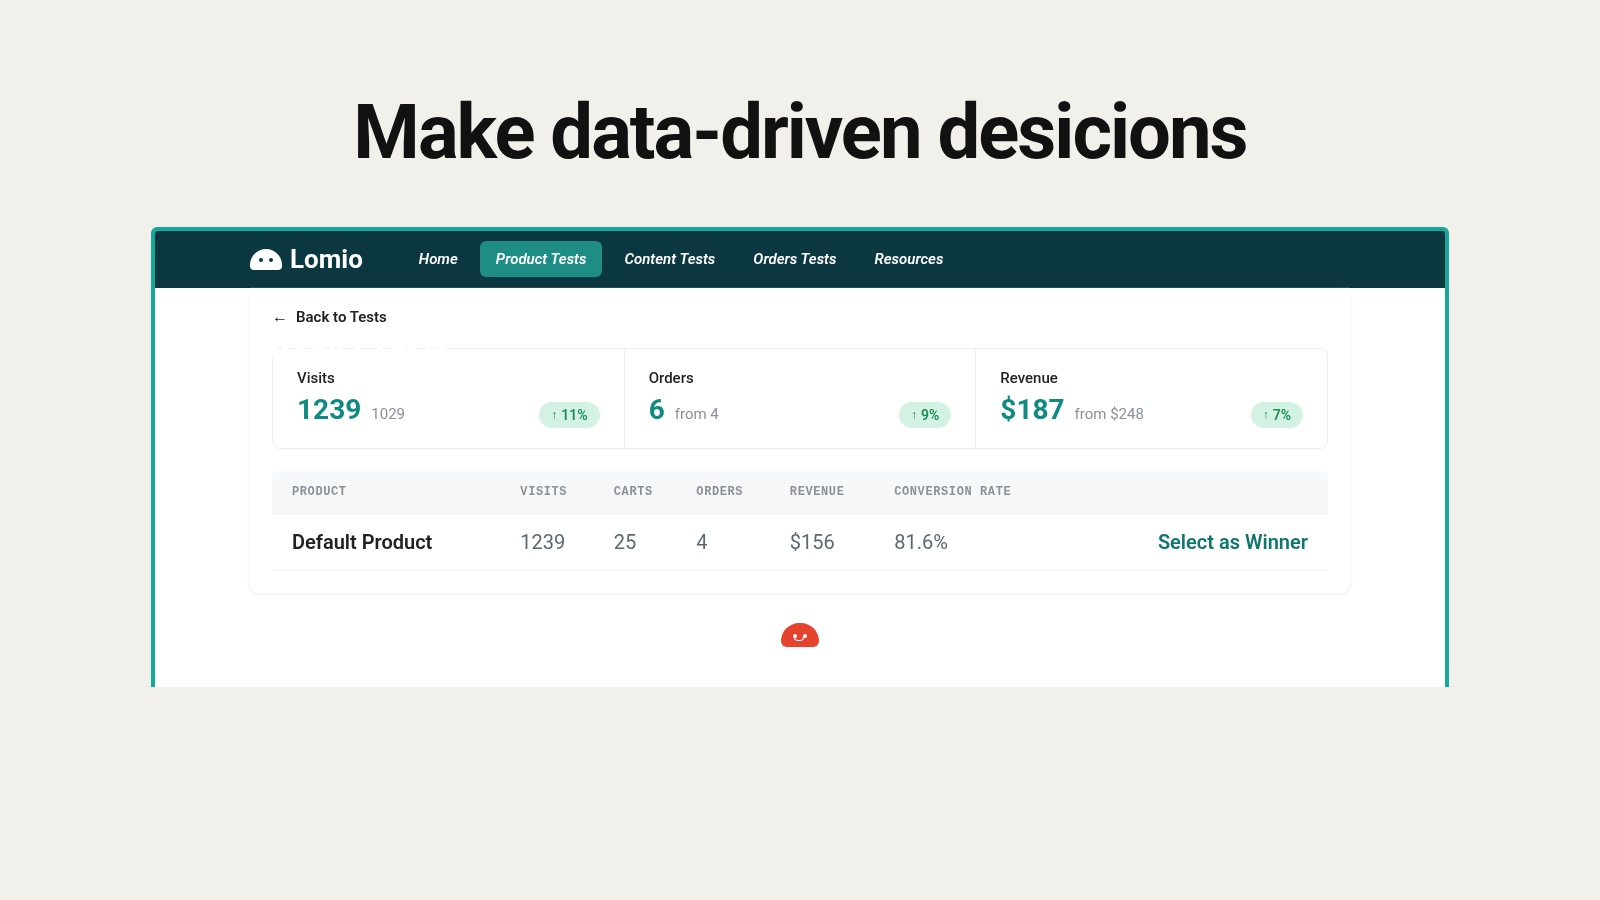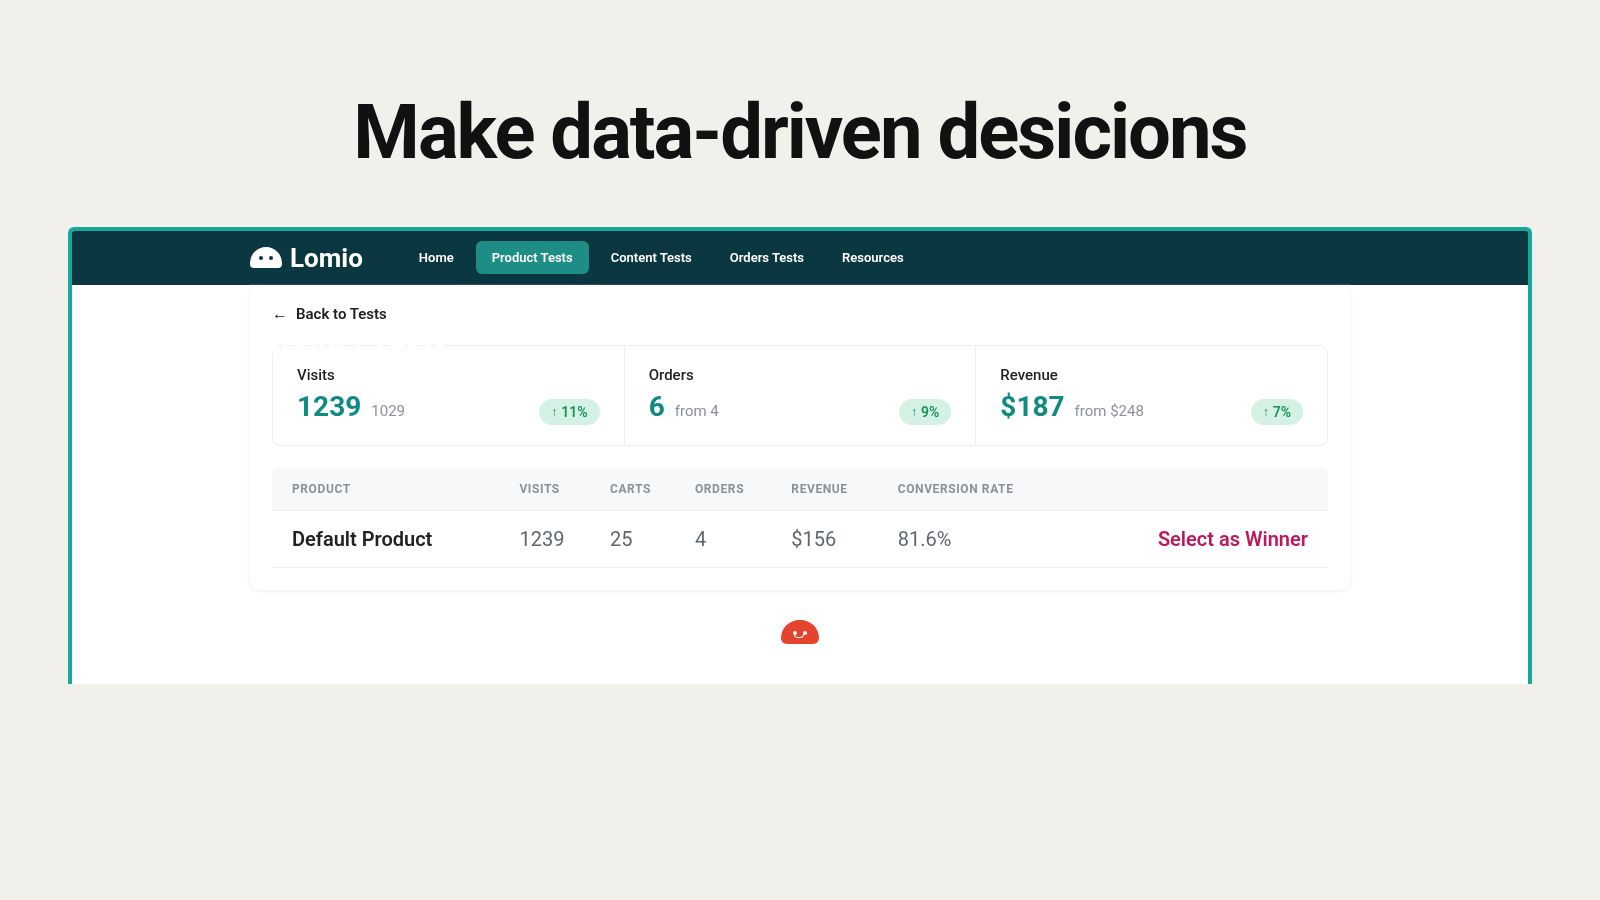--- a/index.html
+++ b/index.html
@@ -14,21 +14,21 @@
     font-size: 76px;
     font-weight: 700;
     text-align: center;
     color: #111;
     padding-top: 45px;
     letter-spacing: -2px;
     margin-top: 42px;
   }
   .app-frame {
     margin: 50px auto 0;
-    width: 1464px;
+    width: 1298px;
     border: 4px solid #15a99b;
     border-bottom: none;
     border-radius: 6px 6px 0 0;
     overflow: hidden;
     background: #fff;
   }
   .app-header-bg {
     background: #0b3740;
     padding-bottom: 0;
   }
@@ -62,25 +62,26 @@
     content:'';
     position:absolute;
     width:4px;height:4px;background:#0b3740;border-radius:50%;
     top:9px;
   }
   .logo-icon::before{left:9px;}
   .logo-icon::after{right:9px;}
   .nav-items { display:flex; gap:6px; }
   .nav-item {
     color:#fff;
-    font-size:13px;
+    font-size:15px;
     font-weight:600;
     padding:9px 16px;
     border-radius:6px;
     cursor:pointer;
+    font-style:italic;
   }
   .nav-item.active { background:#1d8d86; }
   .page-title {
     color:#fff;
     font-size:32px;
     font-weight:700;
     padding:40px 0 42px;
   }
   .card {
     background:#fff;
@@ -123,30 +124,31 @@
   .stat-badge{
     background:#d4f2e3;color:#1a8f57;font-weight:600;font-size:14px;
     padding:5px 12px;border-radius:14px;display:flex;align-items:center;gap:4px;
   }
   .table-wrap{ padding:0 22px 22px; }
   table{width:100%;border-collapse:collapse;}
   thead th{
     text-align:left;font-size:12px;letter-spacing:0.6px;color:#8a9199;
     font-weight:700;padding:14px 10px;background:#f7f8fa;
     border-bottom:1px solid #eceef0;
+    font-family:Liberation Mono, monospace;
   }
   thead th:first-child{border-radius:6px 0 0 0;padding-left:20px;}
   thead th:last-child{border-radius:0 6px 0 0;}
   tbody td{
     padding:16px 10px;font-size:20px;color:#5d6770;
     border-bottom:1px solid #eef0f2;
   }
   tbody td:first-child{color:#222;font-weight:600;padding-left:20px;}
   tbody tr:nth-child(even) td{background:#f8f9fb;}
-  .winner-link{color:#be185d;font-weight:600;cursor:pointer;text-align:right;}
+  .winner-link{color:#0f766e;font-weight:600;cursor:pointer;text-align:right;}
   td.action{text-align:right;padding-right:20px;}
   .footer-logo{
     width:38px;height:24px;background:#e6432f;border-radius:19px 19px 6px 6px;
     margin:18px auto 0;position:relative;
   }
   .footer-logo::before,.footer-logo::after{
     content:'';position:absolute;width:4px;height:4px;background:#fff;border-radius:50%;top:11px;
   }
   .footer-logo::before{left:12px;}
   .footer-logo::after{right:12px;}

